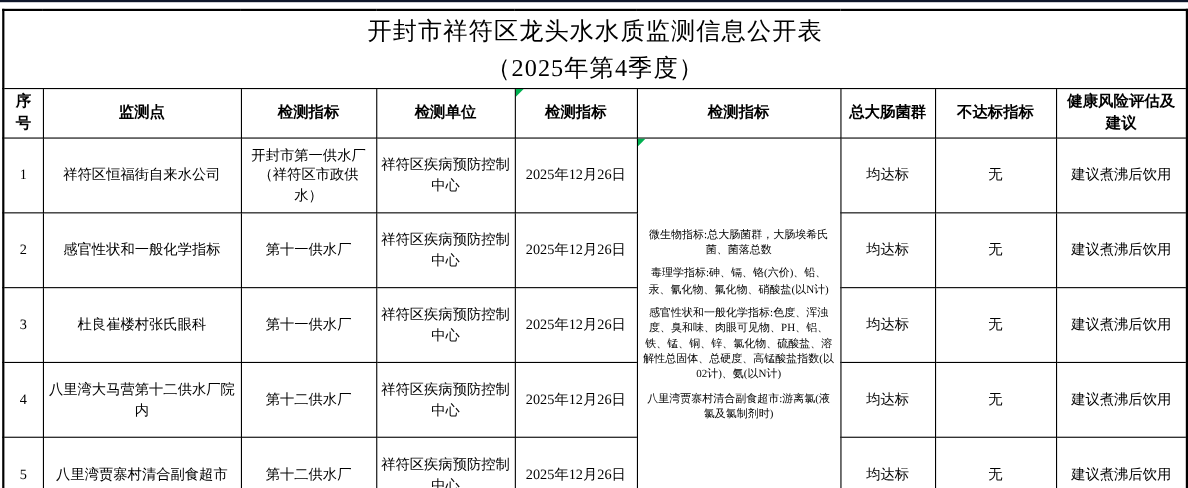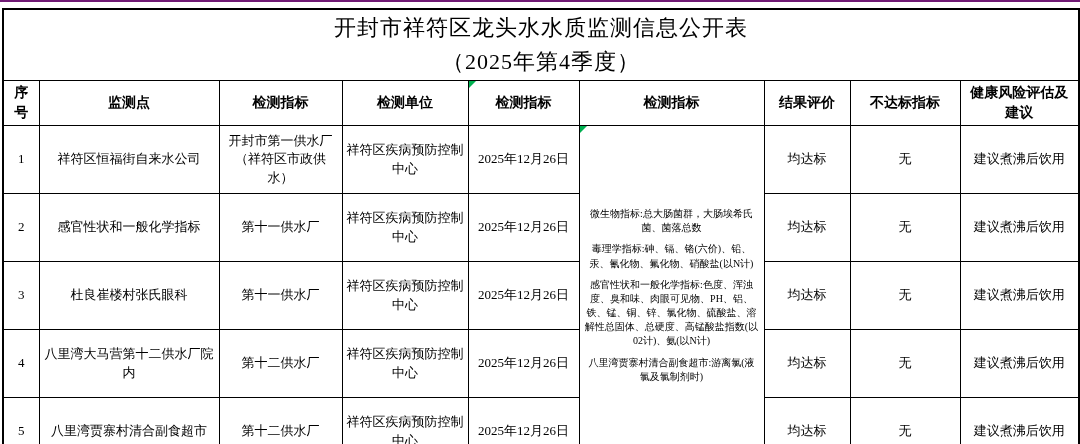--- a/index.html
+++ b/index.html
@@ -9,21 +9,21 @@
     width: 1080px;
     height: 444px;
     overflow: hidden;
     font-family: "Liberation Serif", "DejaVu Serif", serif;
     color: #000000;
   }
   .sheet {
     position: relative;
     width: 1080px;
     height: 444px;
-    border-top: 2px solid #701a75;
+    border-top: 2px solid #0f172a;
     box-sizing: border-box;
   }
   table.report {
     border-collapse: collapse;
     table-layout: fixed;
     width: 1076px;
     margin: 6px 0 0 2px;
     border: 2px solid #000;
   }
   td, th {
@@ -96,21 +96,21 @@
     <tr>
       <th class="col-header">序号</th>
       <th class="col-header">监测点</th>
       <th class="col-header">检测指标</th>
       <th class="col-header">检测单位</th>
       <th class="col-header">
         <span class="flag"></span>
         <span>检测指标</span>
       </th>
       <th class="col-header">检测指标</th>
-      <th class="col-header">结果评价</th>
+      <th class="col-header">总大肠菌群</th>
       <th class="col-header">不达标指标</th>
       <th class="col-header">健康风险评估及建议</th>
     </tr>
 
     <tr class="data-row">
       <td>1</td>
       <td>祥符区恒福街自来水公司</td>
       <td>开封市第一供水厂（祥符区市政供水）</td>
       <td>祥符区疾病预防控制中心</td>
       <td>2025年12月26日</td>

